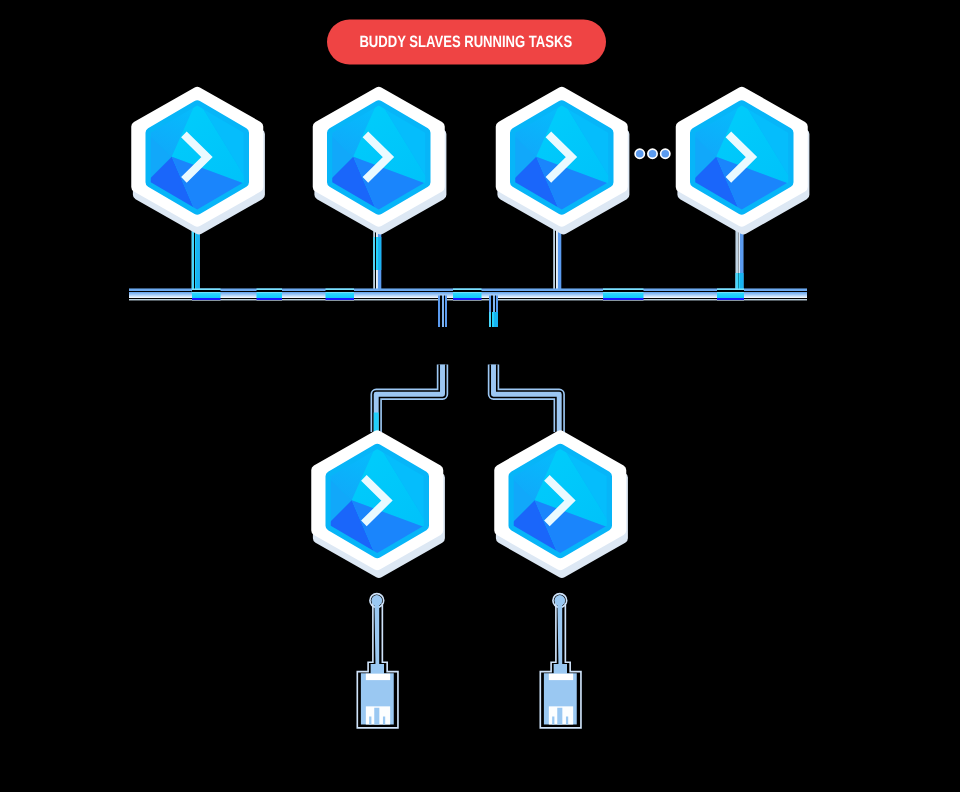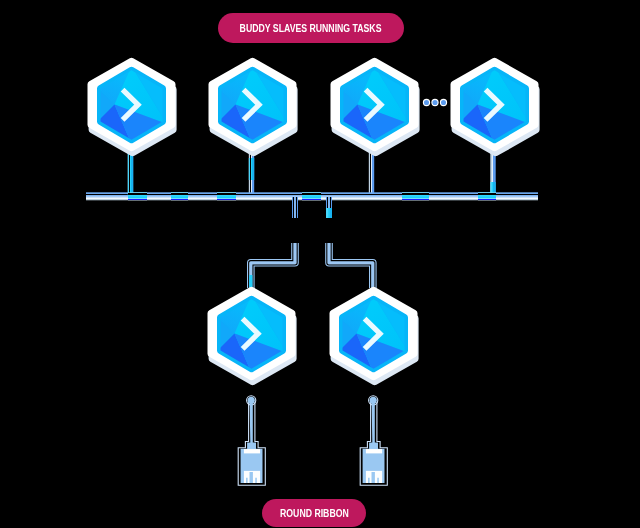--- a/index.html
+++ b/index.html
@@ -1,19 +1,19 @@
 <!DOCTYPE html>
 <html><head>
 <meta charset="utf-8">
 <style>
   html,body{margin:0;padding:0;}
   body{width:640px;height:528px;background:#000;overflow:hidden;
        font-family:"Liberation Sans",sans-serif;}
   #stage{position:relative;width:640px;height:528px;}
-  .pill{position:absolute;background:#be185d;border-radius:999px;
+  .pill{position:absolute;background:#ef4444;border-radius:999px;
         display:flex;align-items:center;justify-content:center;
         color:#fff;font-weight:700;white-space:nowrap;overflow:hidden;}
   .pill span{display:inline-block;font-size:11px;transform:scaleX(.792);}
   svg{display:block;overflow:visible;}
   .layer{position:absolute;left:0;top:0;}
 </style>
 </head>
 <body>
 
 <div id="stage">
@@ -212,16 +212,13 @@
   <svg class="layer" style="left:234px;top:392px" width="36" height="96" viewBox="0 0 36 96">
       <use href="#plugicon"></use>
     </svg>
   <svg class="layer" style="left:356px;top:392px" width="36" height="96" viewBox="0 0 36 96">
       <use href="#plugicon"></use>
     </svg>
 
   <div class="pill" style="left:218px;top:13px;width:186px;height:30px">
     <span>BUDDY SLAVES RUNNING TASKS</span>
   </div>
-  <div class="pill" style="left:262px;top:499px;width:104px;height:28px">
-    <span>ROUND RIBBON</span>
-  </div>
 </div>
 
 </body></html>

